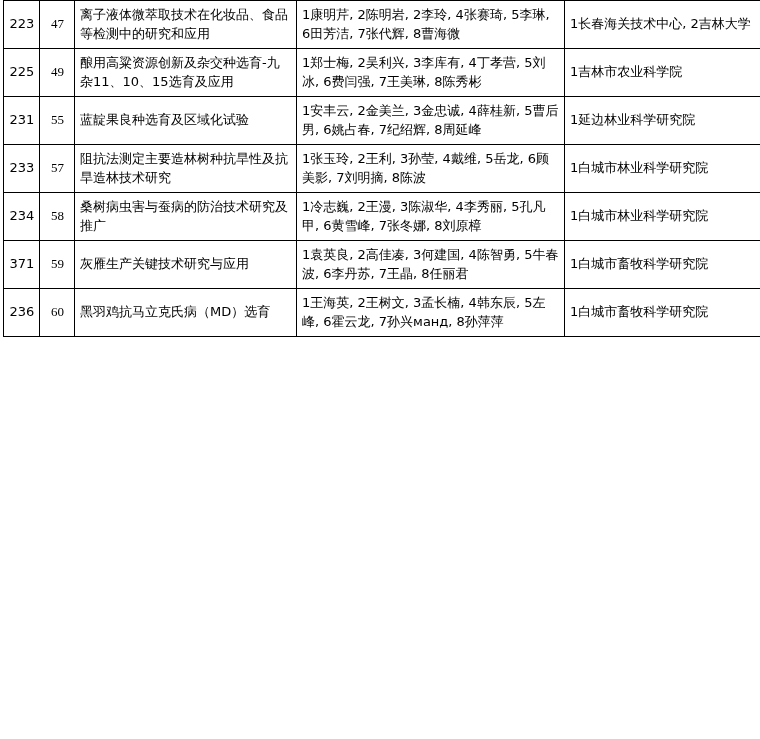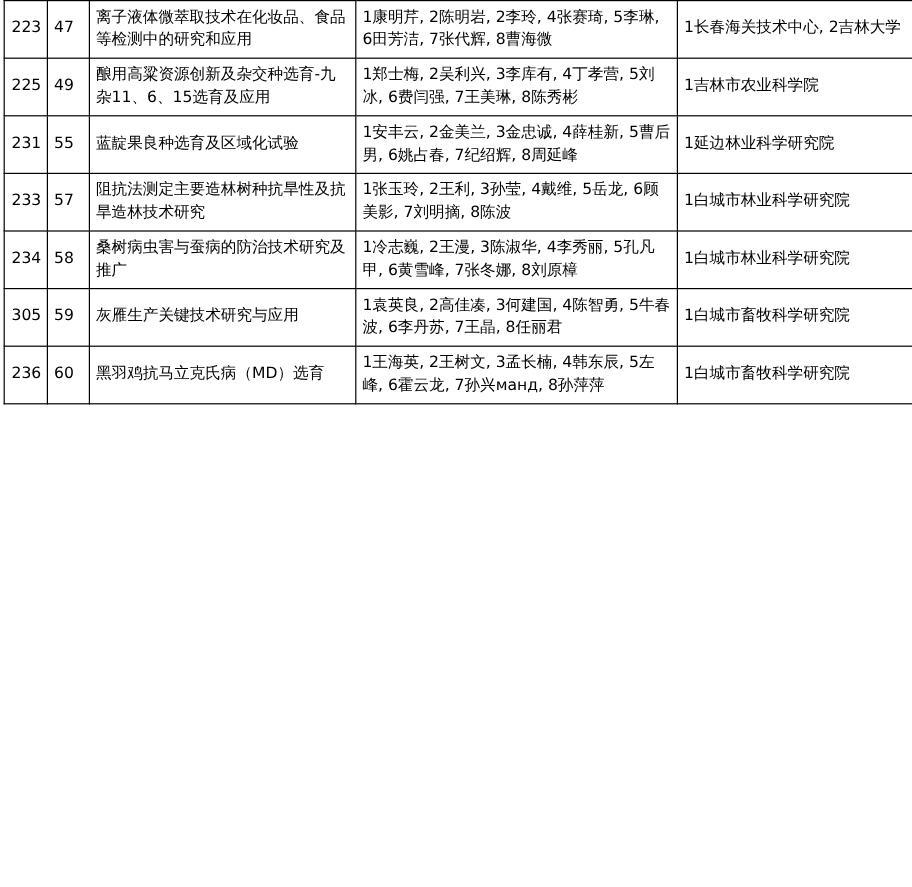--- a/index.html
+++ b/index.html
@@ -35,21 +35,23 @@
     word-break: break-all;
     box-sizing: border-box;
   }
   td.col-seq {
     width: 36px;
     text-align: center;
     padding: 4px 1px;
   }
   td.col-num {
     width: 35px;
+    text-align: center;
     padding: 4px 1px;
+    font-family: Liberation Serif, serif;
   }
   td.col-title {
     width: 222px;
     text-align: left;
   }
   td.col-people {
     width: 268px;
     text-align: left;
     font-size: 12.5px;
   }
@@ -73,21 +75,21 @@
         <td class="col-num">47</td>
         <td class="col-title">离子液体微萃取技术在化妆品、食品等检测中的研究和应用</td>
         <td class="col-people">1康明芹, 2陈明岩, 2李玲, 4张赛琦, 5李琳, 6田芳洁, 7张代辉, 8曹海微</td>
         <td class="col-org">1长春海关技术中心, 2吉林大学</td>
       </tr>
 
 
       <tr class="row-h1">
         <td class="col-seq">225</td>
         <td class="col-num">49</td>
-        <td class="col-title">酿用高粱资源创新及杂交种选育-九杂11、6、15选育及应用</td>
+        <td class="col-title">酿用高粱资源创新及杂交种选育-九杂11、10、15选育及应用</td>
         <td class="col-people">1郑士梅, 2吴利兴, 3李库有, 4丁孝营, 5刘冰, 6费闫强, 7王美琳, 8陈秀彬</td>
         <td class="col-org">1吉林市农业科学院</td>
       </tr>
 
 
 
 
 
 
       <tr class="row-h2">
@@ -109,21 +111,21 @@
 
       <tr class="row-h1">
         <td class="col-seq">234</td>
         <td class="col-num">58</td>
         <td class="col-title">桑树病虫害与蚕病的防治技术研究及推广</td>
         <td class="col-people">1冷志巍, 2王漫, 3陈淑华, 4李秀丽, 5孔凡甲, 6黄雪峰, 7张冬娜, 8刘原樟</td>
         <td class="col-org">1白城市林业科学研究院</td>
       </tr>
 
       <tr class="row-h1">
-        <td class="col-seq">305</td>
+        <td class="col-seq">371</td>
         <td class="col-num">59</td>
         <td class="col-title">灰雁生产关键技术研究与应用</td>
         <td class="col-people">1袁英良, 2高佳凑, 3何建国, 4陈智勇, 5牛春波, 6李丹苏, 7王晶, 8任丽君</td>
         <td class="col-org">1白城市畜牧科学研究院</td>
       </tr>
 
       <tr class="row-h1">
         <td class="col-seq">236</td>
         <td class="col-num">60</td>
         <td class="col-title">黑羽鸡抗马立克氏病（MD）选育</td>

